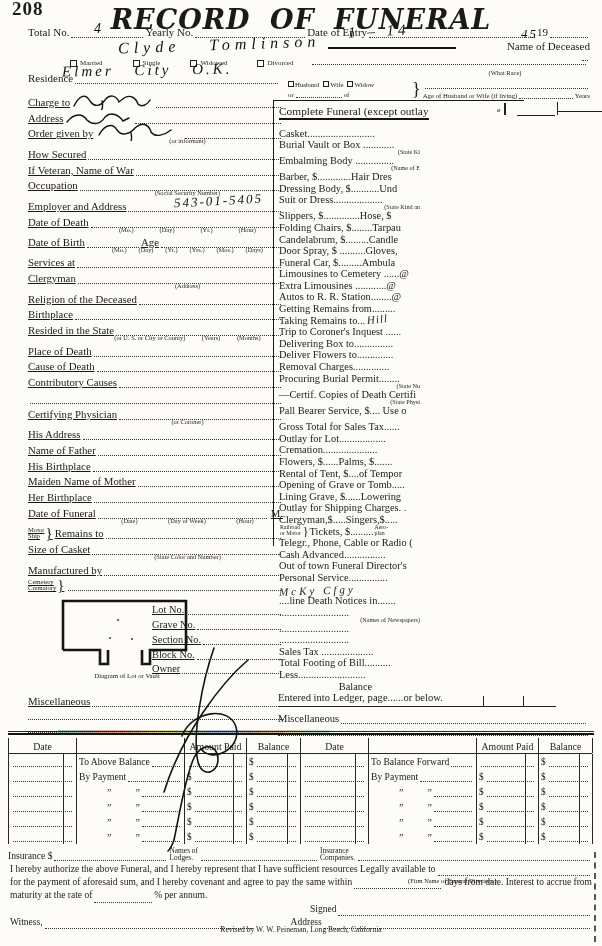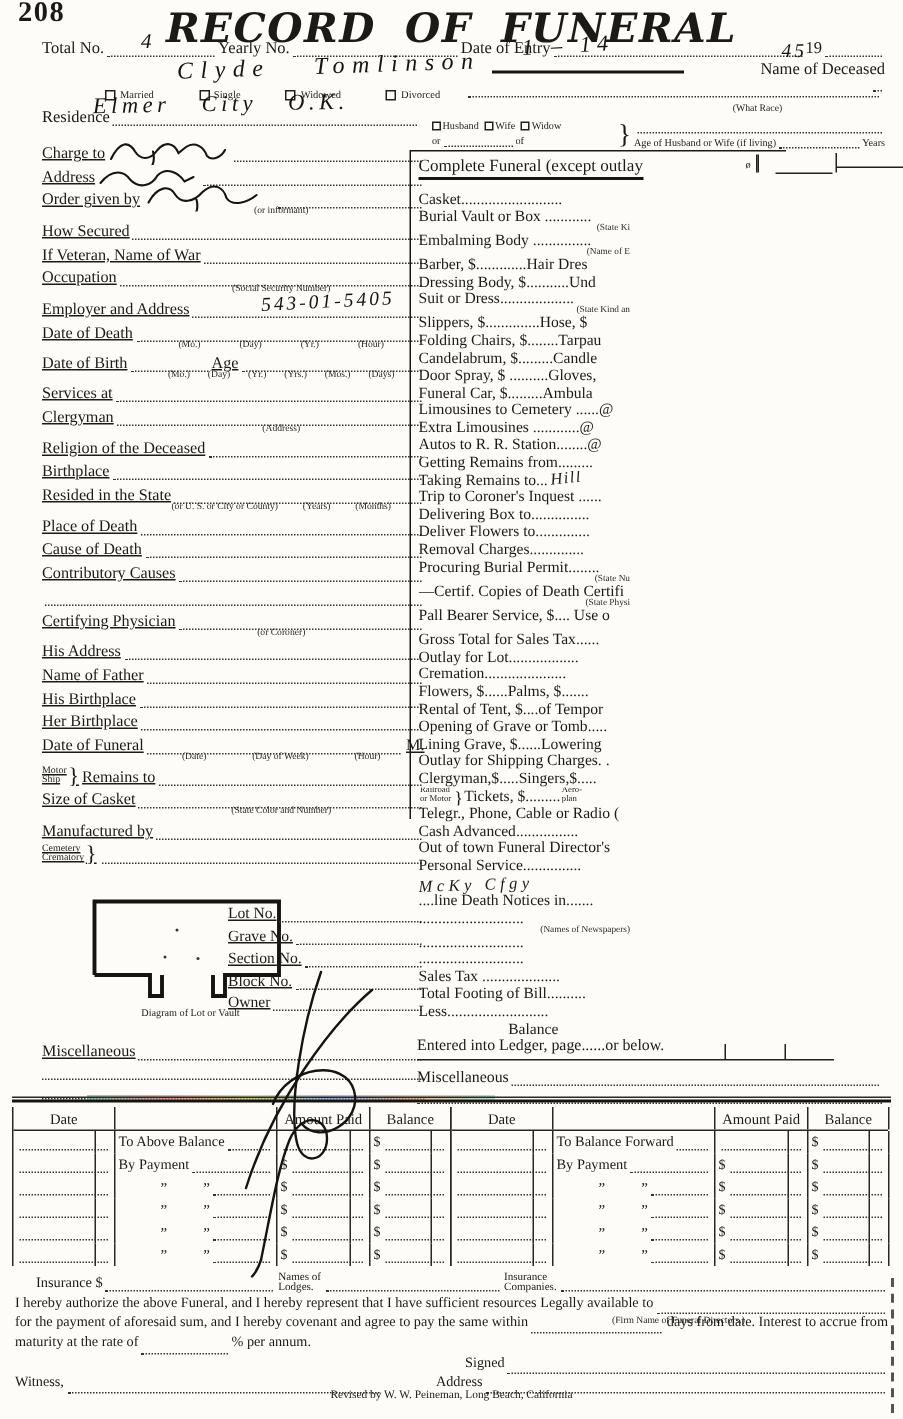--- a/index.html
+++ b/index.html
@@ -82,21 +82,21 @@
   .hdr{height:16px;border-bottom:1.1px solid #2a2621;}
   .hcell{border-right:1px solid #2a2621;text-align:center;padding-top:3px;font-size:9.8px;}
   .trw{height:15px;}
   .tcell{border-right:1px solid #2a2621;position:relative;display:flex;align-items:flex-end;padding:0 2px 2px 2px;overflow:hidden;}
   .cd{position:absolute;right:12px;top:-1px;bottom:-1px;border-left:1px solid #2a2621;}
   .dol{font-size:9.3px;margin-right:1px;}
   .dlbl{white-space:nowrap;font-size:9.6px;}
   .dit{margin-left:28px;font-size:10px;line-height:9px;}
   .dit+.dit{margin-left:24px;}
   
-  .insrow{position:absolute;left:24px;top:847px;right:10px;display:flex;align-items:flex-end;font-size:9.6px;}
+  .insrow{position:absolute;left:8px;top:847px;right:10px;display:flex;align-items:flex-end;font-size:9.6px;}
   .stk8{display:flex;flex-direction:column;font-size:7.4px;line-height:7px;white-space:nowrap;margin:0 1px;}
   
   .legal{position:absolute;left:10px;top:863px;right:10px;font-size:9.5px;line-height:13.2px;}
   .lrow{display:flex;align-items:flex-start;height:13.2px;}
   .lrow .ldr{border-bottom:1.3px dotted #38332d;height:8px;}
   .firm-note{position:absolute;left:398px;top:11px;font-size:6.4px;}
   .footer-rev{position:absolute;left:0;right:0;top:925px;text-align:center;font-size:7.6px;}
   
   .edge-art{position:absolute;left:594px;top:852px;height:90px;border-left:2.5px dashed #2e2a25;opacity:.8;}
   .sig-svg{position:absolute;left:150px;top:640px;z-index:6;}
@@ -311,20 +311,24 @@
       </div>
       <div class="frow" data-name="form-field-row">
         <span class="lbl" data-name="field-label">Name of Father</span>
         <span class="ldr" data-name="dotted-leader"></span>
       </div>
       <div class="frow" data-name="form-field-row">
         <span class="lbl" data-name="field-label">His Birthplace</span>
         <span class="ldr" data-name="dotted-leader"></span>
       </div>
       <div class="frow" data-name="form-field-row">
+        <span class="lbl" data-name="field-label">Maiden Name of Mother</span>
+        <span class="ldr" data-name="dotted-leader"></span>
+      </div>
+      <div class="frow" data-name="form-field-row">
         <span class="lbl" data-name="field-label">Her Birthplace</span>
         <span class="ldr" data-name="dotted-leader"></span>
       </div>
       <div class="frow" data-name="form-field-row">
         <span class="lbl" data-name="field-label">Date of Funeral</span>
         <span class="ldr" data-name="dotted-leader"></span>
         <span class="tail" data-name="field-tail">M.</span>
       </div>
       <div class="nline" data-name="field-sub-labels">
         <span data-name="sub-label">(Date)</span>

